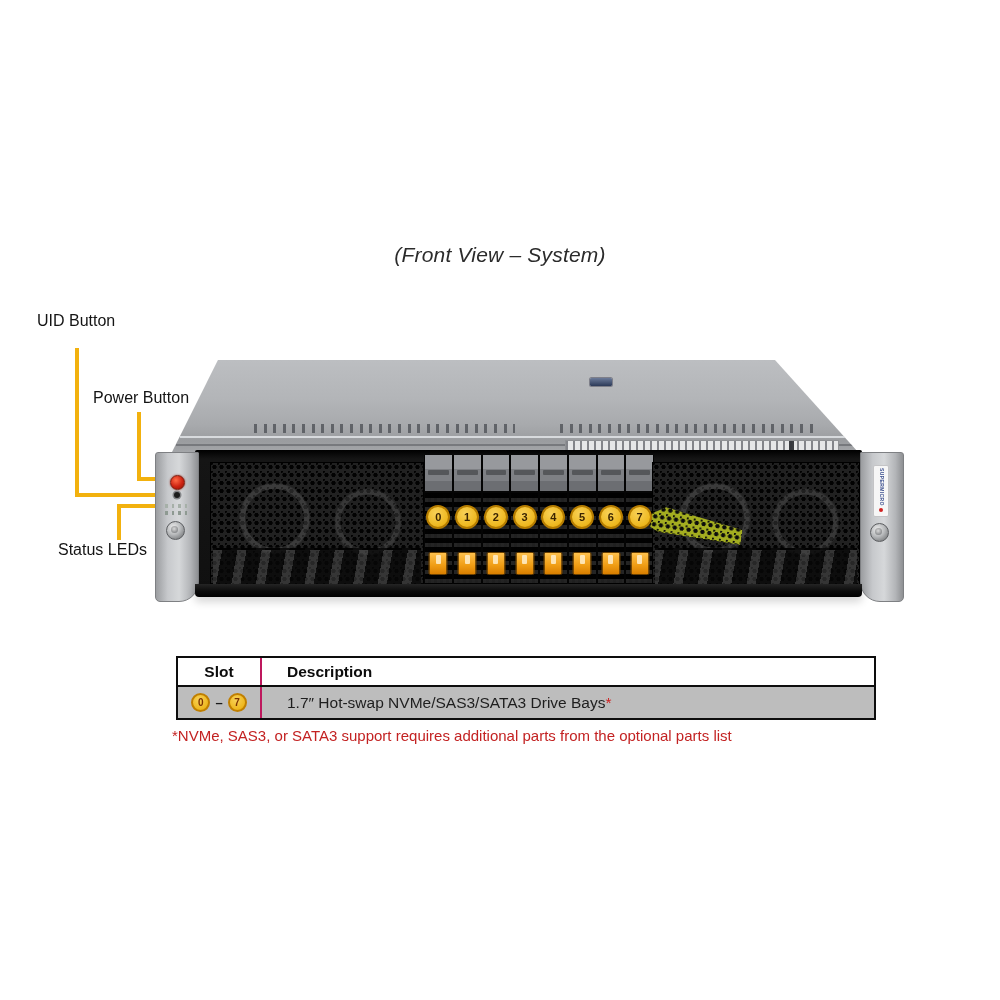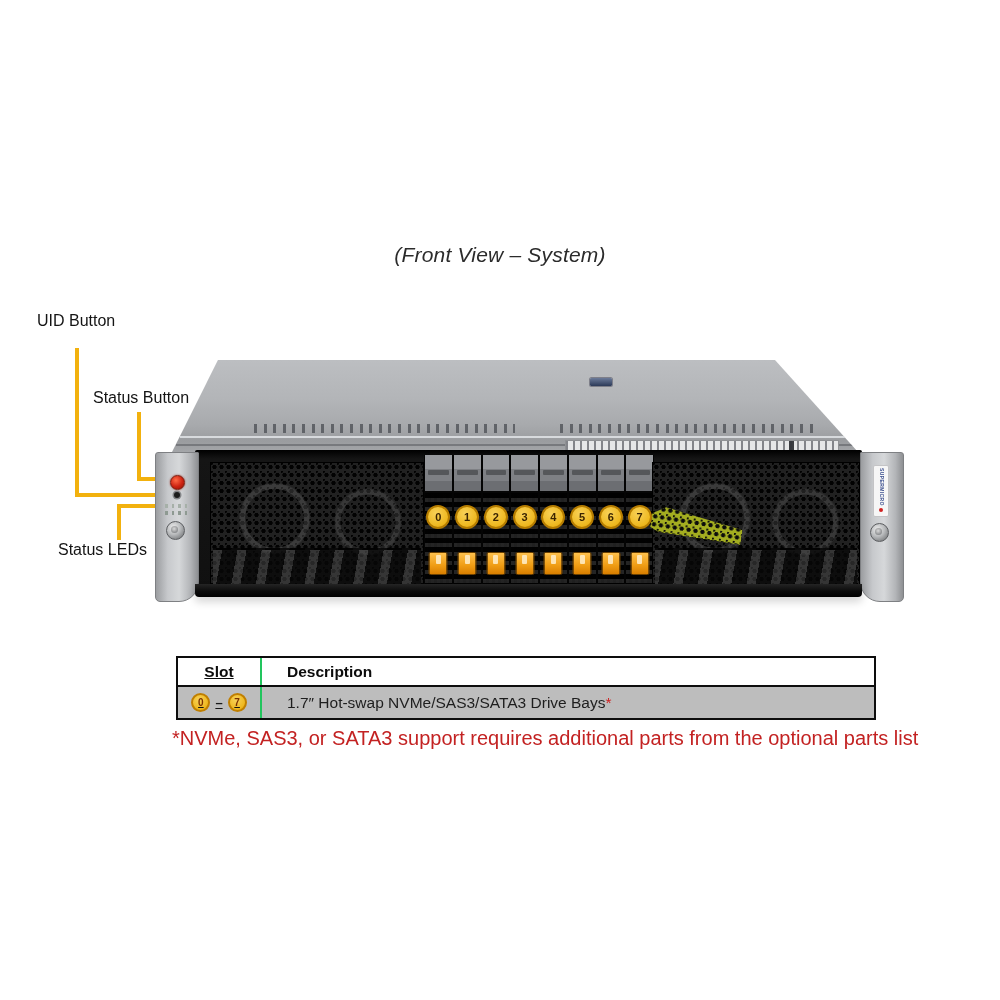--- a/index.html
+++ b/index.html
@@ -102,43 +102,43 @@
   .bottom-bar{position:absolute;left:195px;top:584px;width:667px;height:13px;
     background:linear-gradient(180deg,#242424 0,#0b0b0b 55%,#000 100%);
     border-radius:0 0 4px 4px;box-shadow:0 5px 9px rgba(0,0,0,.16);}
 
   
   .slot-table{position:absolute;left:176px;top:656px;width:700px;border:2px solid #0d0d0d;
     box-sizing:border-box;}
   .t-row{display:flex;align-items:stretch;}
   .t-row-header{background:#ffffff;height:27px;border-bottom:2px solid #0d0d0d;}
   .t-row-data{background:#bdbdbd;height:31px;}
-  .t-cell-slot{width:84px;flex:0 0 84px;border-right:2px solid #22c55e;display:flex;
-    align-items:center;justify-content:center;gap:5px;box-sizing:border-box;text-decoration:underline;}
+  .t-cell-slot{width:84px;flex:0 0 84px;border-right:2px solid #be185d;display:flex;
+    align-items:center;justify-content:center;gap:5px;box-sizing:border-box;}
   .t-cell-desc{flex:1;display:flex;align-items:center;padding-left:25px;}
   .t-head{font-weight:bold;font-size:15.5px;color:#0c0c0c;}
   .t-desc-text{font-size:15.5px;color:#1e1e1e;}
   .red-ast{color:#d02020;font-size:15.5px;}
   .slot-badge{width:15px;height:15px;border-radius:50%;flex:0 0 auto;
     background:radial-gradient(circle at 40% 32%,#f8d158,#eeb81f 68%,#d89a00);
     border:2px solid #c07f00;color:#7a3000;font-size:10px;font-weight:bold;
     display:flex;align-items:center;justify-content:center;}
   .slot-dash{font-weight:bold;font-size:13px;color:#1a1a1a;}
 
-  .footnote{position:absolute;left:172px;top:727px;font-size:20px;color:#c32222;white-space:nowrap;}
+  .footnote{position:absolute;left:172px;top:727px;font-size:15px;color:#c32222;white-space:nowrap;}
 </style>
 </head>
 <body>
 
 <div class="canvas">
 
   <div class="fig-title">(Front View – System)</div>
 
   <div class="label label-uid">UID Button</div>
-  <div class="label label-power">Status Button</div>
+  <div class="label label-power">Power Button</div>
   <div class="label label-status">Status LEDs</div>
 
   <svg class="lines" viewBox="0 0 1000 1000">
     <polyline points="77,348 77,495 176,495" fill="none" stroke="#F2B10E" stroke-width="4"></polyline>
     <polyline points="139,412 139,479 172,479" fill="none" stroke="#F2B10E" stroke-width="4"></polyline>
     <polyline points="168,506 119,506 119,540" fill="none" stroke="#F2B10E" stroke-width="4"></polyline>
   </svg>
 
   <div>
 

